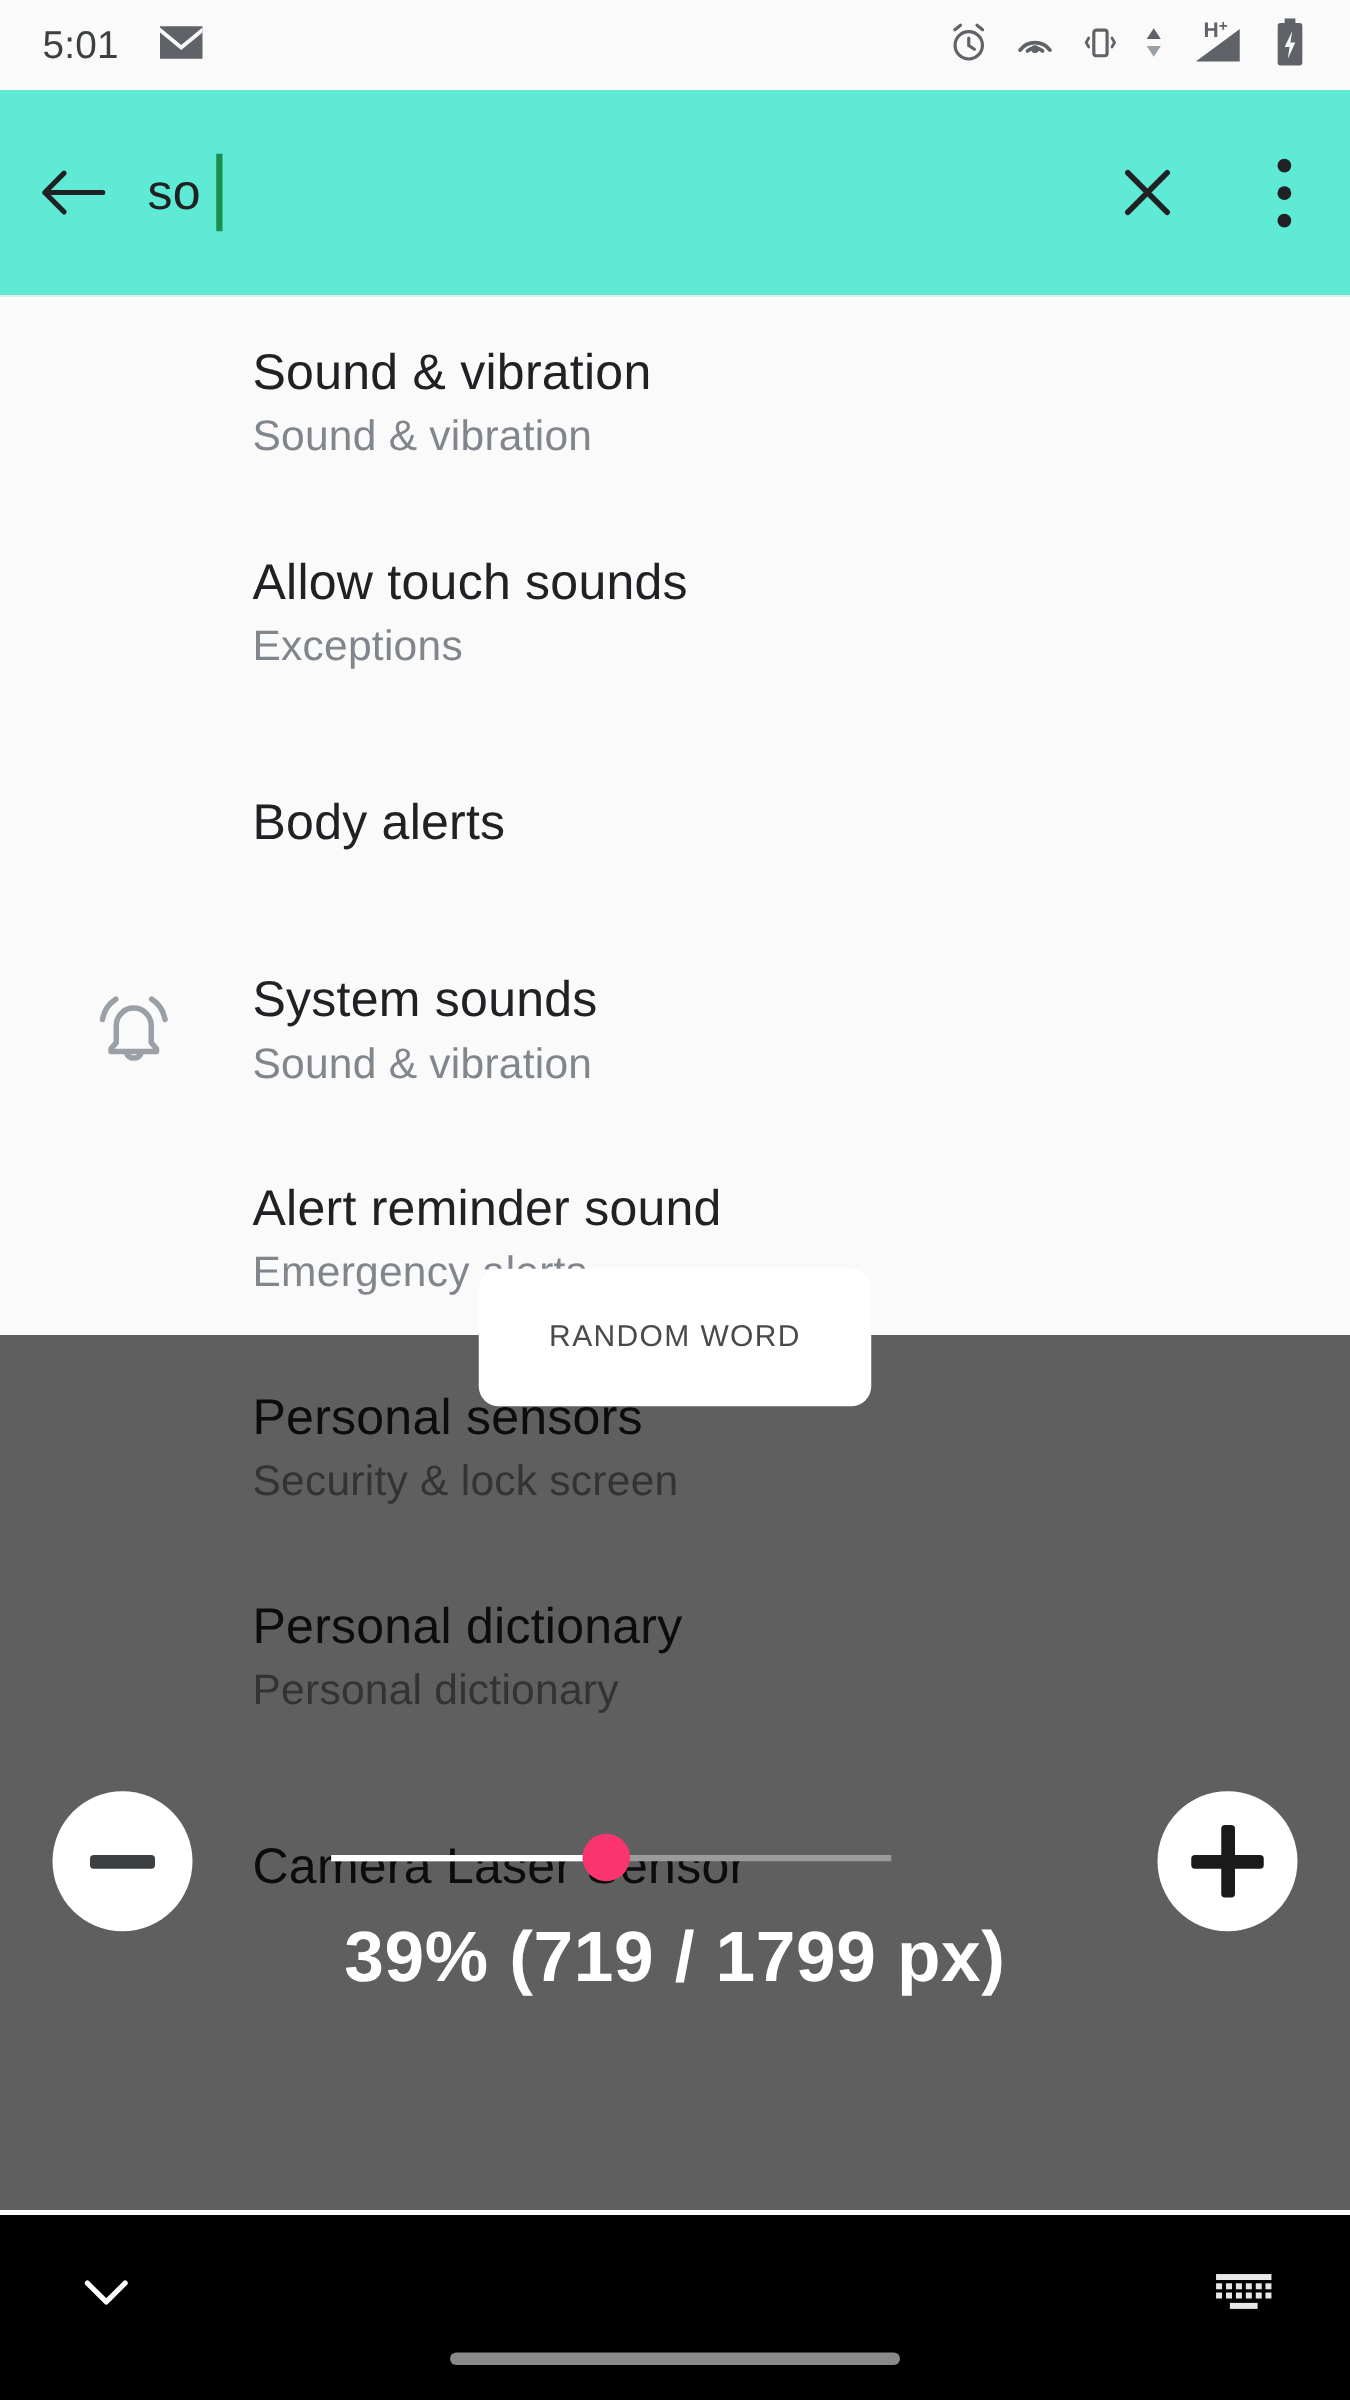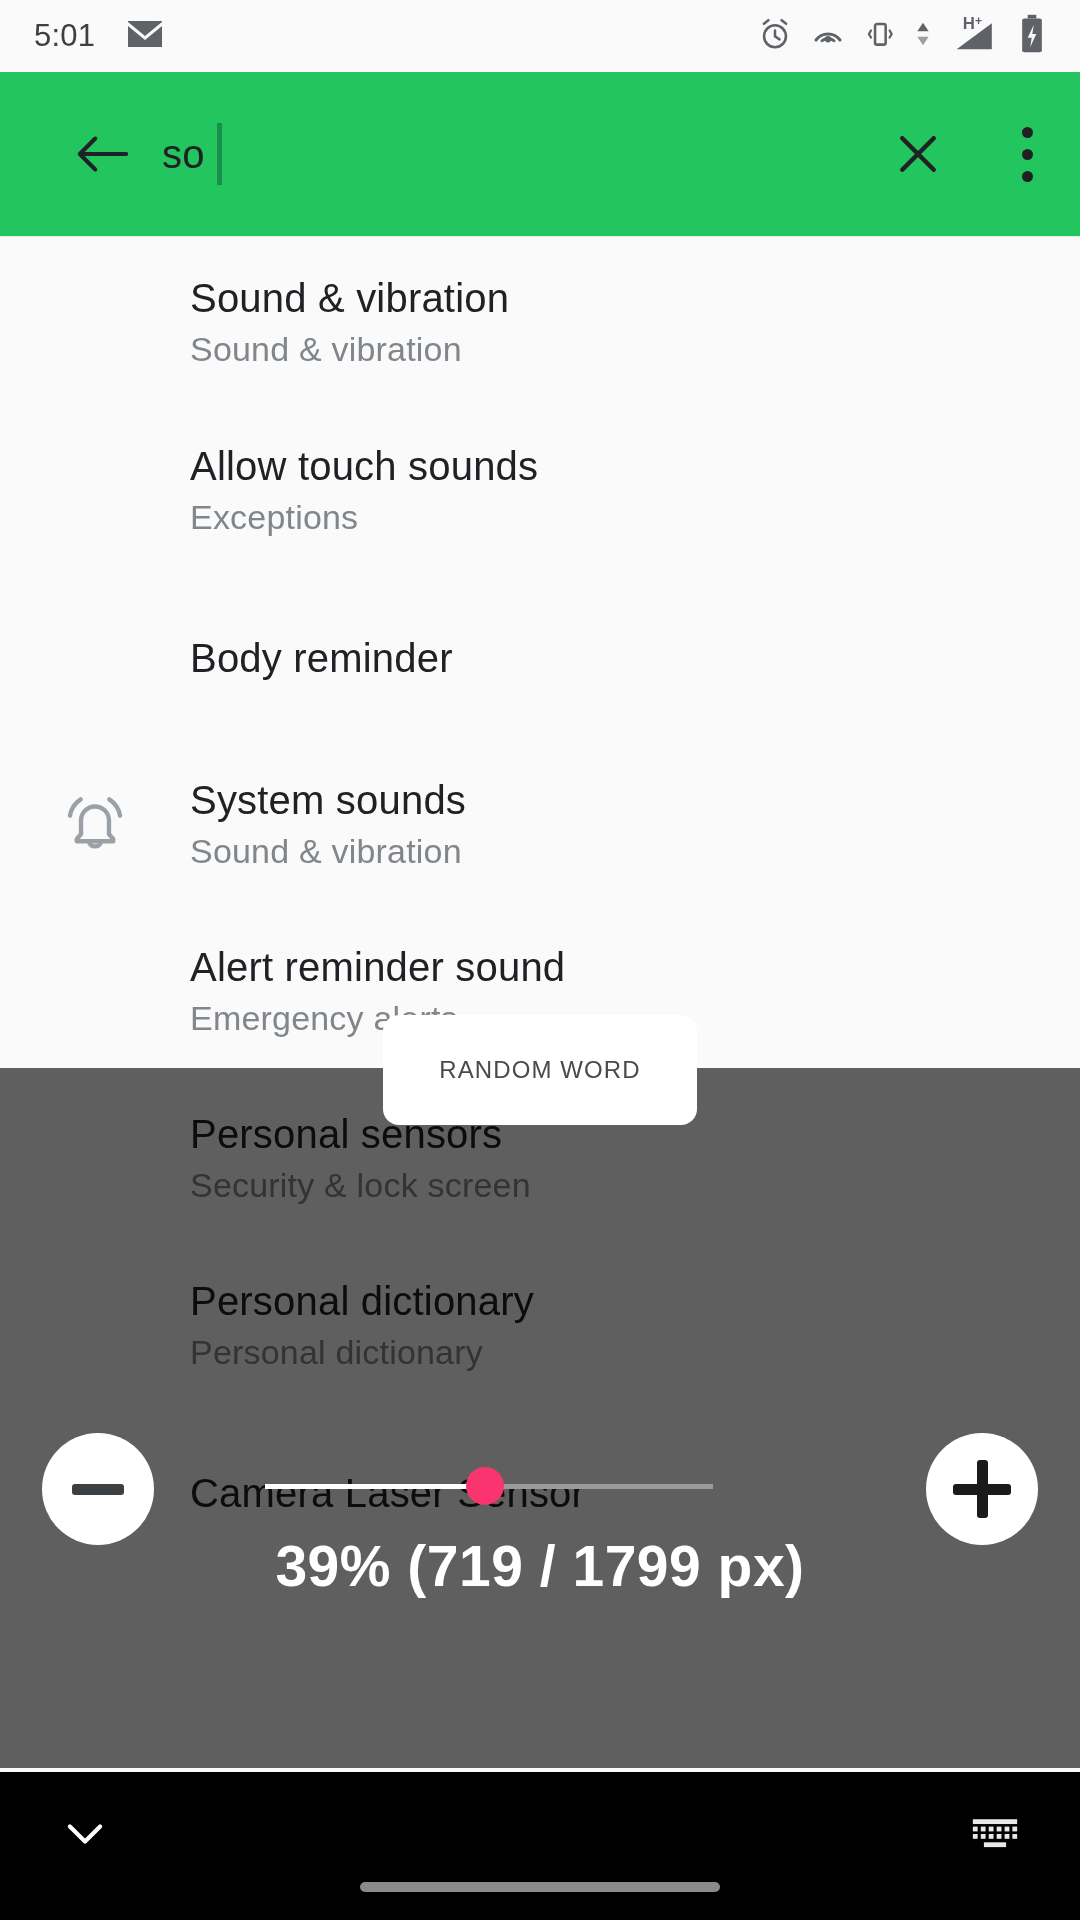--- a/index.html
+++ b/index.html
@@ -20,40 +20,39 @@
   }
   .sb-left { display:flex; align-items:center; gap:32px; }
   .sb-time { font-size:31px; color:#3c4043; letter-spacing:.2px; }
   .sb-right { display:flex; align-items:center; gap:17px; }
   .sb-ico { display:block; }
 
   
   #search-bar {
     position:absolute; top:72px; left:0; width:1080px; height:165px;
     display:flex; align-items:center;
-    background:#22c55e;
+    background:#5eead4;
     border-bottom:1px solid #e8e8e8;
-    padding-left:44px;
   }
   #back-button { width:118px; display:flex; align-items:center; justify-content:center; }
   #search-field-wrap { flex:1; display:flex; align-items:center; height:100%; }
   #search-query { font-size:40px; color:#202124; letter-spacing:.3px; }
   #search-caret {
     width:5px; height:62px; background:#1a8f4c; margin-left:12px;
   }
   #clear-button { width:112px; display:flex; align-items:center; justify-content:center; }
   #overflow-button { width:106px; display:flex; align-items:center; justify-content:center; }
   .dot { width:11px; height:11px; border-radius:50%; background:#202124; }
   #overflow-button .dots { display:flex; flex-direction:column; gap:11px; align-items:center; }
 
   
   #results { position:absolute; top:238px; left:0; width:1080px; height:1682px; background:#fafafa; }
   .result-row {
     position:relative; display:flex; align-items:center;
-    padding-left:0; height:167px;
+    padding-left:12px; height:167px;
   }
   .result-icon {
     width:190px; min-width:190px; display:flex; align-items:center; justify-content:center;
   }
   .result-text { display:flex; flex-direction:column; justify-content:center; gap:11px; }
   .result-title { font-size:40px; color:#202124; letter-spacing:.2px; line-height:1.1; }
   .result-sub { font-size:34px; color:#80868b; letter-spacing:.2px; line-height:1.1; }
   .result-row.no-sub .result-text { gap:0; }
 
   
@@ -216,21 +215,21 @@
       <div class="result-icon"></div>
       <div class="result-text">
         <span class="result-title">Allow touch sounds</span>
         <span class="result-sub">Exceptions</span>
       </div>
     </div>
 
     <div class="result-row no-sub" style="height:167px;">
       <div class="result-icon"></div>
       <div class="result-text">
-        <span class="result-title">Body reminder</span>
+        <span class="result-title">Body alerts</span>
       </div>
     </div>
 
     <div class="result-row" style="height:167px;align-items:center;">
       <div class="result-icon">
         <svg width="78" height="78" viewBox="0 0 24 24">
           <path d="M6.4 17 L17.6 17 L17.6 16.3 L16.3 14.8 L16.3 10.6 A4.3 4.3 0 0 0 7.7 10.6 L7.7 14.8 L6.4 16.3 Z" fill="none" stroke="#9aa0a6" stroke-width="1.35" stroke-linejoin="round"></path>
           <path d="M10.2 17.3 A1.9 1.9 0 0 0 13.8 17.3" fill="none" stroke="#9aa0a6" stroke-width="1.35"></path>
           <path d="M4.3 9.1 A7.5 7.5 0 0 1 7.6 4.1" fill="none" stroke="#9aa0a6" stroke-width="1.35" stroke-linecap="round"></path>
           <path d="M19.7 9.1 A7.5 7.5 0 0 0 16.4 4.1" fill="none" stroke="#9aa0a6" stroke-width="1.35" stroke-linecap="round"></path>

